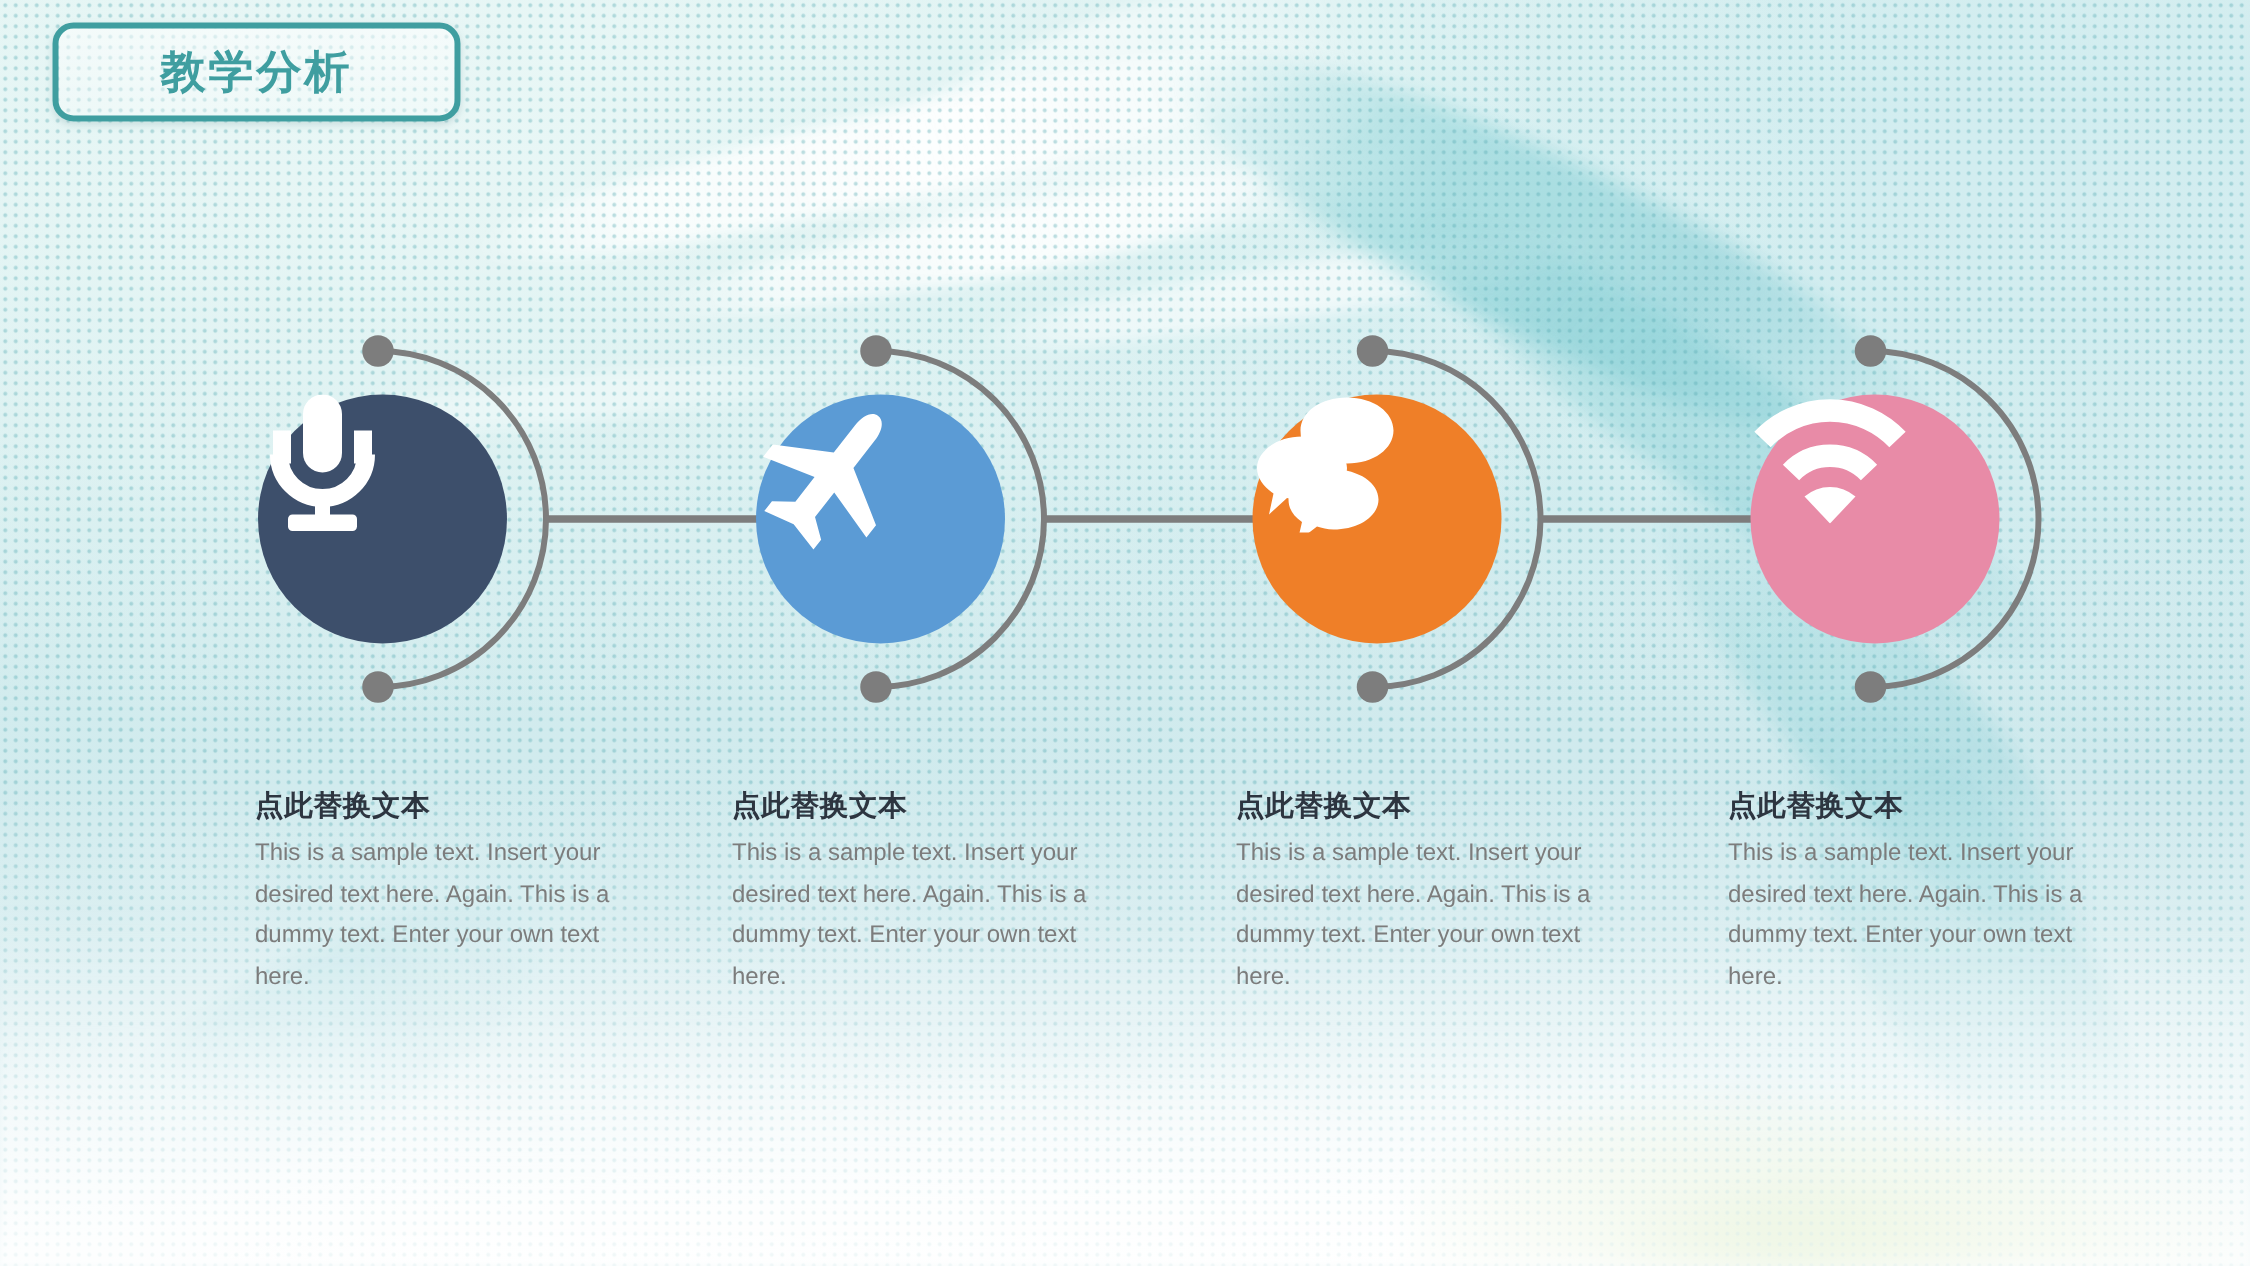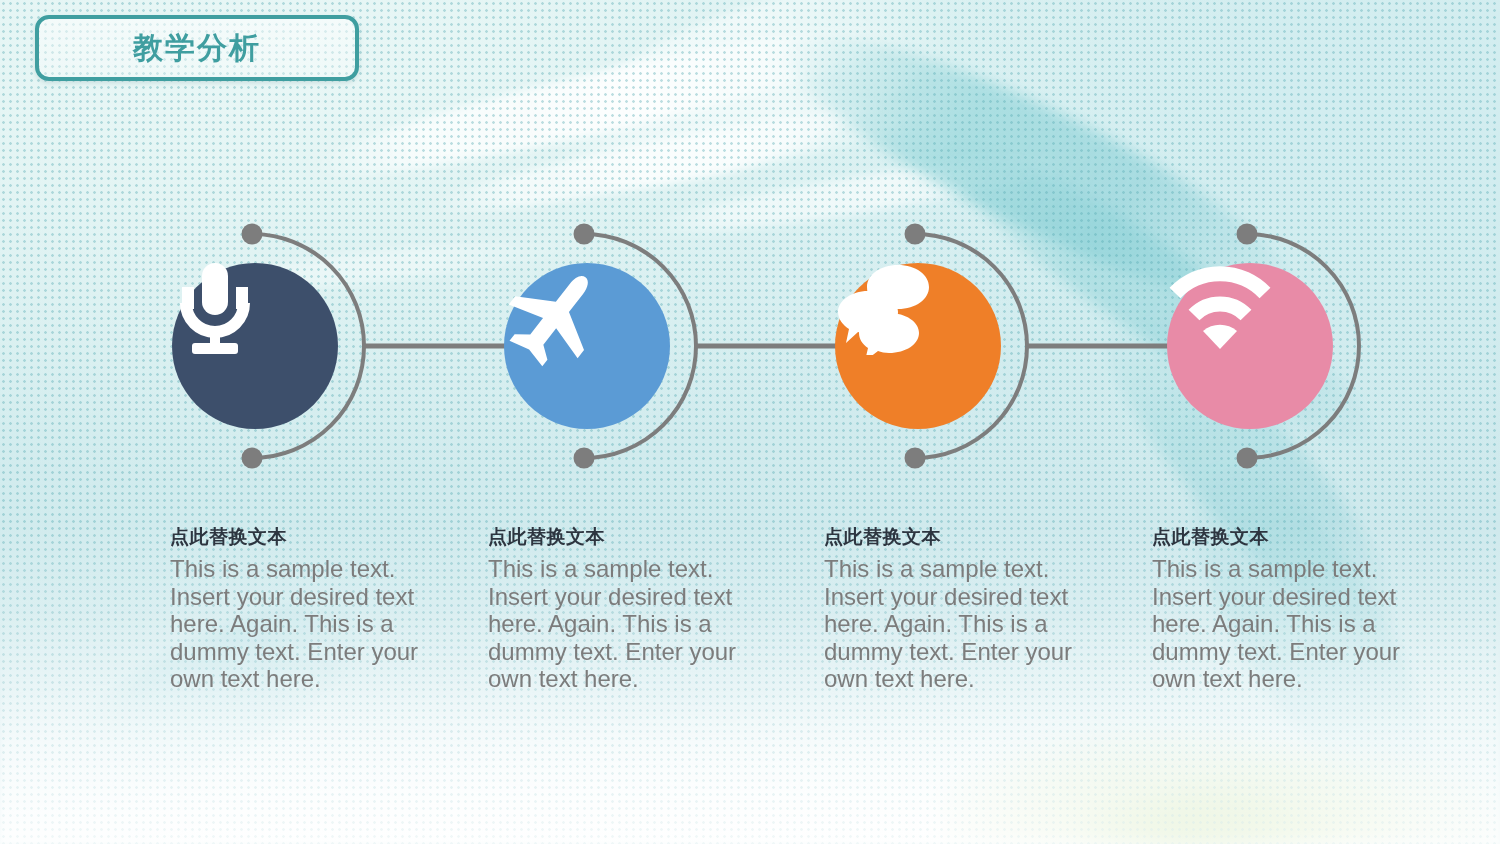--- a/index.html
+++ b/index.html
@@ -73,21 +73,21 @@
     background-image:radial-gradient(circle, rgba(86,170,178,.38) 1px, rgba(0,0,0,0) 1.6px);
     background-size:7px 7px;
   }
   .bg-dots-fade {
     position:absolute; inset:0;
     background:linear-gradient(180deg, rgba(255,255,255,0) 62%, rgba(255,255,255,.55) 88%, rgba(255,255,255,.8) 100%);
   }
 
   
   #title-badge {
-    position:absolute; left:35px; top:15px; width:324px; height:66px;
+    position:absolute; left:35px; top:15px; width:272px; height:66px;
     border:4px solid #3f9ea0; border-radius:14px;
     background:linear-gradient(180deg, rgba(255,255,255,.55), rgba(255,255,255,.3));
     display:flex; align-items:center; justify-content:center;
     box-shadow:0 2px 4px rgba(120,160,165,.25);
   }
   #title-badge .title-text {
     font-size:30px; font-weight:bold; color:#3f9ea0; letter-spacing:2px;
     font-family:"DejaVu Sans","Liberation Sans",sans-serif;
   }
 
@@ -102,21 +102,21 @@
   .node-circle svg { position:static; }
 
   
   .text-col { position:absolute; top:524px; }
   .col-heading {
     font-size:19px; font-weight:bold; color:#2d3540;
     font-family:"DejaVu Sans","Liberation Sans",sans-serif;
     letter-spacing:.5px; margin-bottom:5px; white-space:nowrap;
   }
   .col-body {
-    font-size:24px; line-height:27.5px; color:#7c7c7c;
+    font-size:16px; line-height:27.5px; color:#7c7c7c;
     font-family:"Liberation Sans","DejaVu Sans",sans-serif;
   }
 </style>
 </head>
 <body>
 
 <div id="slide">
 
   <div class="bg-base"></div>
 

